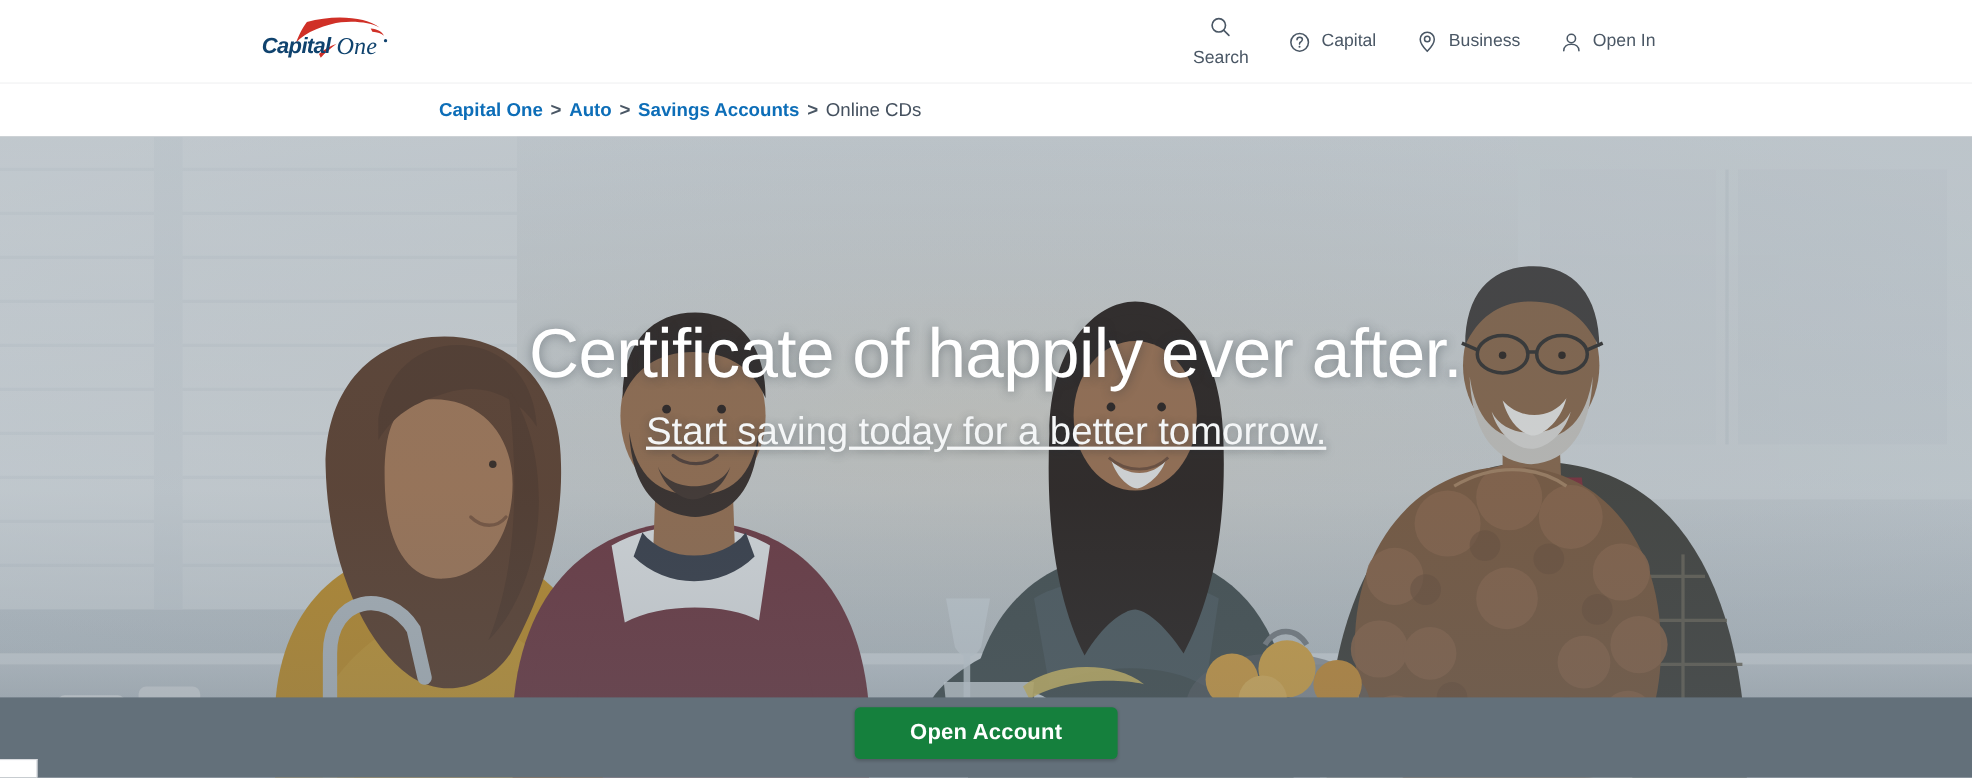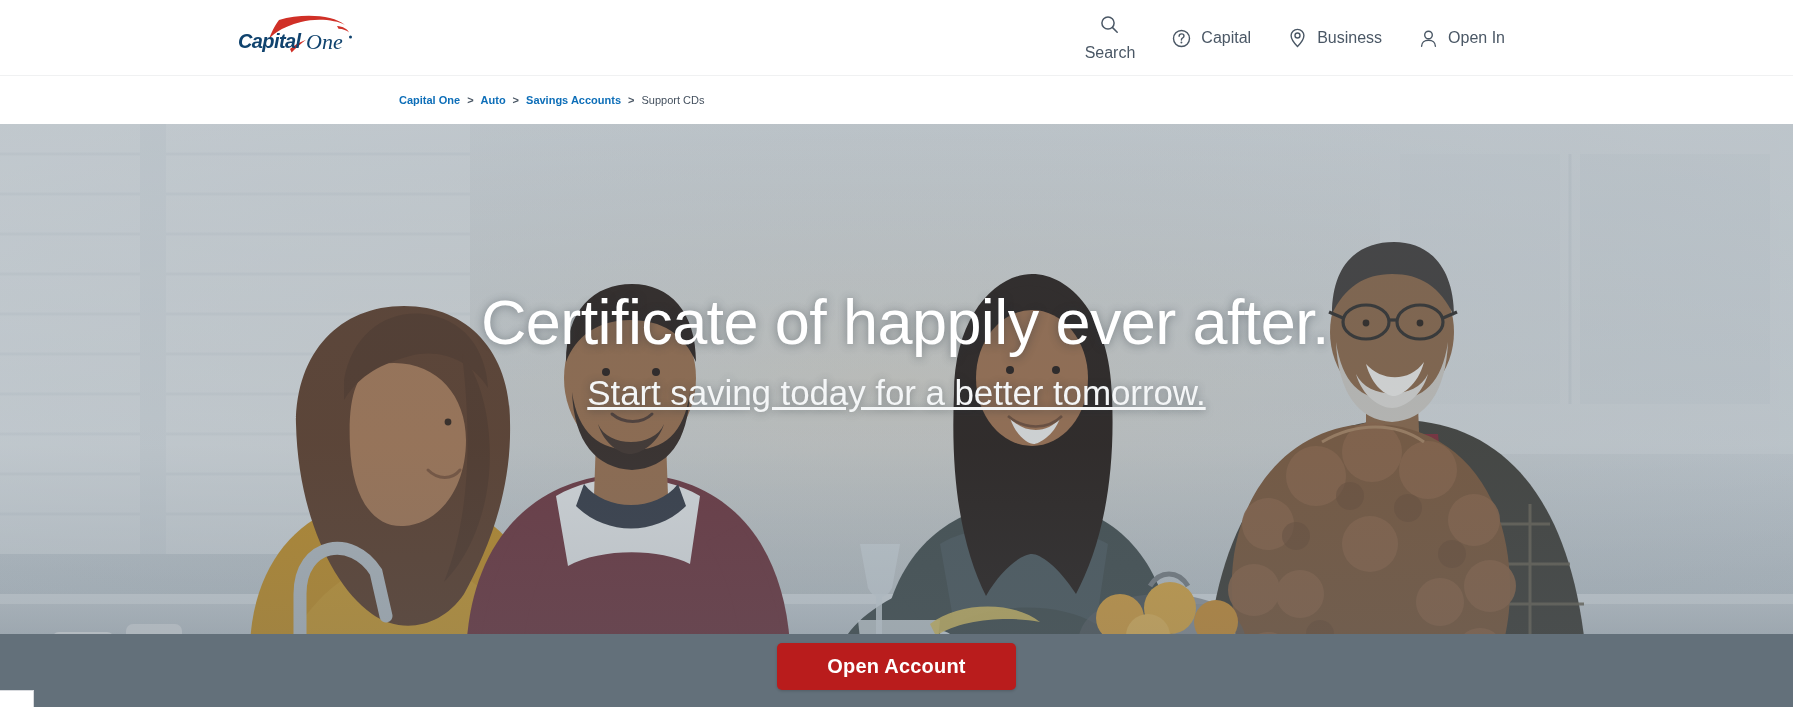--- a/index.html
+++ b/index.html
@@ -100,21 +100,21 @@
     align-items: center;
     z-index: 4;
   }
   .breadcrumb {
     position: absolute;
     left: 399px;
     top: 50%;
     transform: translateY(-50%);
     display: flex;
     align-items: flex-end;
-    font-size: 11px;
+    font-size: 17px;
   }
   .crumb-link {
     color: #0d6eb8;
     font-weight: bold;
     text-decoration: none;
     cursor: pointer;
   }
   .crumb-sep {
     color: #4a5765;
     font-weight: bold;
@@ -190,21 +190,21 @@
   .cta-wrap {
     position: absolute;
     left: 0;
     right: 0;
     bottom: 17px;
     display: flex;
     justify-content: center;
     z-index: 3;
   }
   .cta-button {
-    background: #b91c1c;
+    background: #15803d;
     color: #ffffff;
     border: none;
     border-radius: 5px;
     font-family: "Liberation Sans", sans-serif;
     font-size: 20px;
     font-weight: bold;
     letter-spacing: 0.2px;
     padding: 0 34px;
     height: 47px;
     min-width: 239px;
@@ -294,21 +294,21 @@
   </header>
 
   <div class="breadcrumb-bar">
     <div class="breadcrumb">
       <a class="crumb-link" href="#">Capital One</a>
       <span class="crumb-sep">&gt;</span>
       <a class="crumb-link" href="#">Auto</a>
       <span class="crumb-sep">&gt;</span>
       <a class="crumb-link" href="#">Savings Accounts</a>
       <span class="crumb-sep">&gt;</span>
-      <span class="crumb-current">Support CDs</span>
+      <span class="crumb-current">Online CDs</span>
     </div>
   </div>
 
   <section class="hero">
 
     <div class="hero-photo">
       <svg viewBox="0 0 1793 583" preserveAspectRatio="xMidYMid slice" aria-hidden="true">
         <defs>
           <linearGradient id="wall" x1="0" y1="0" x2="0" y2="1">
             <stop offset="0%" stop-color="#e7ecef"></stop>

